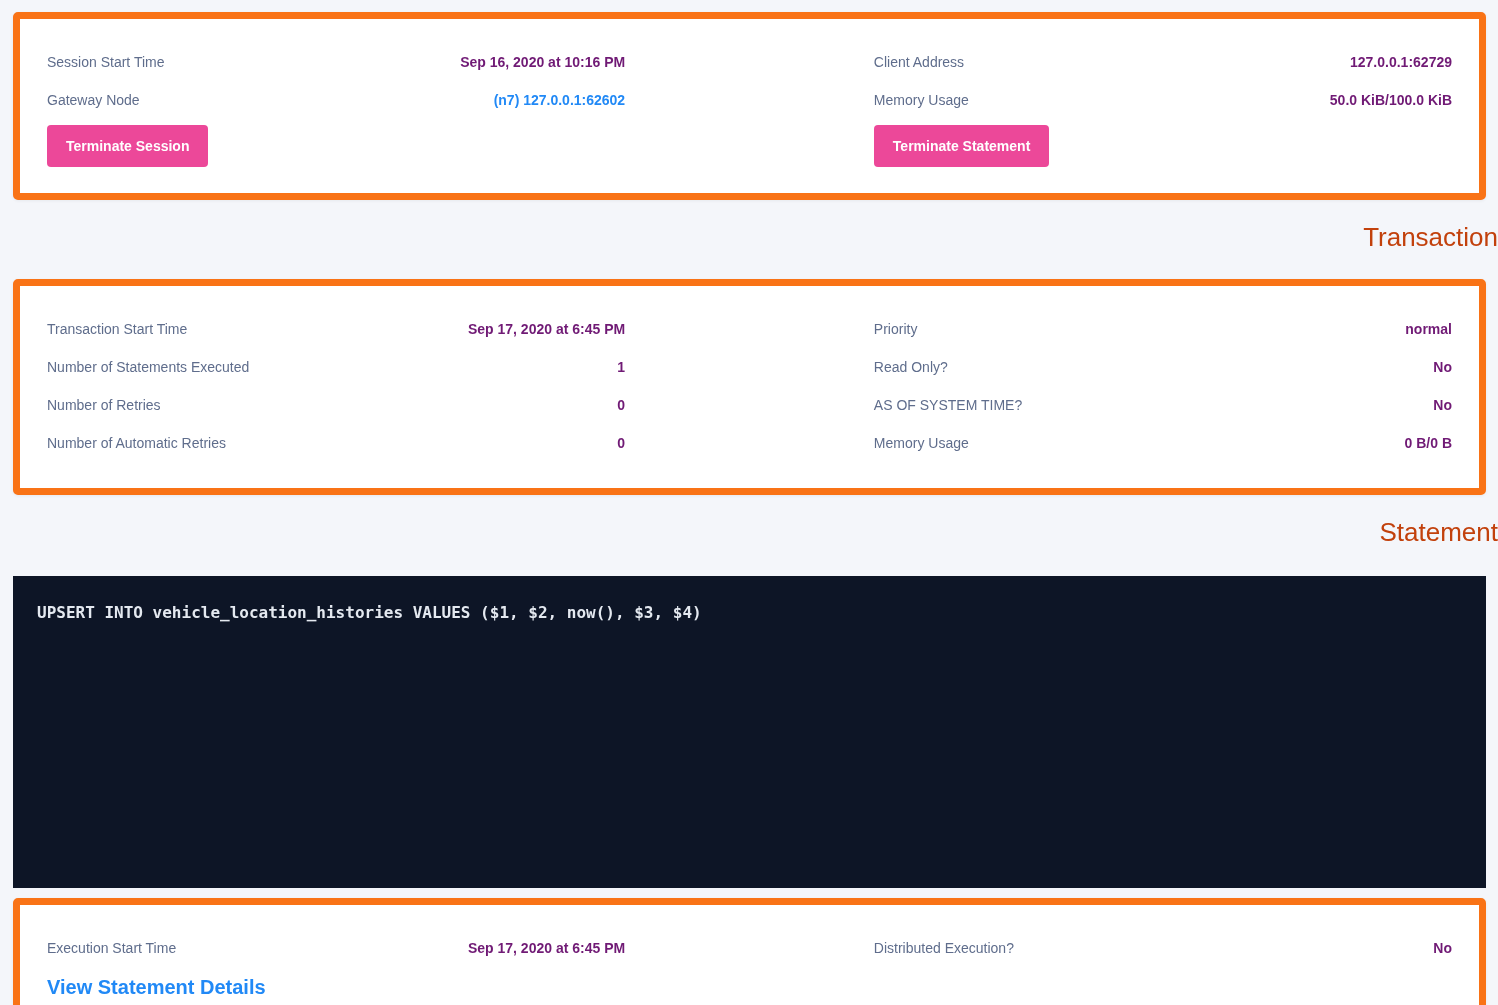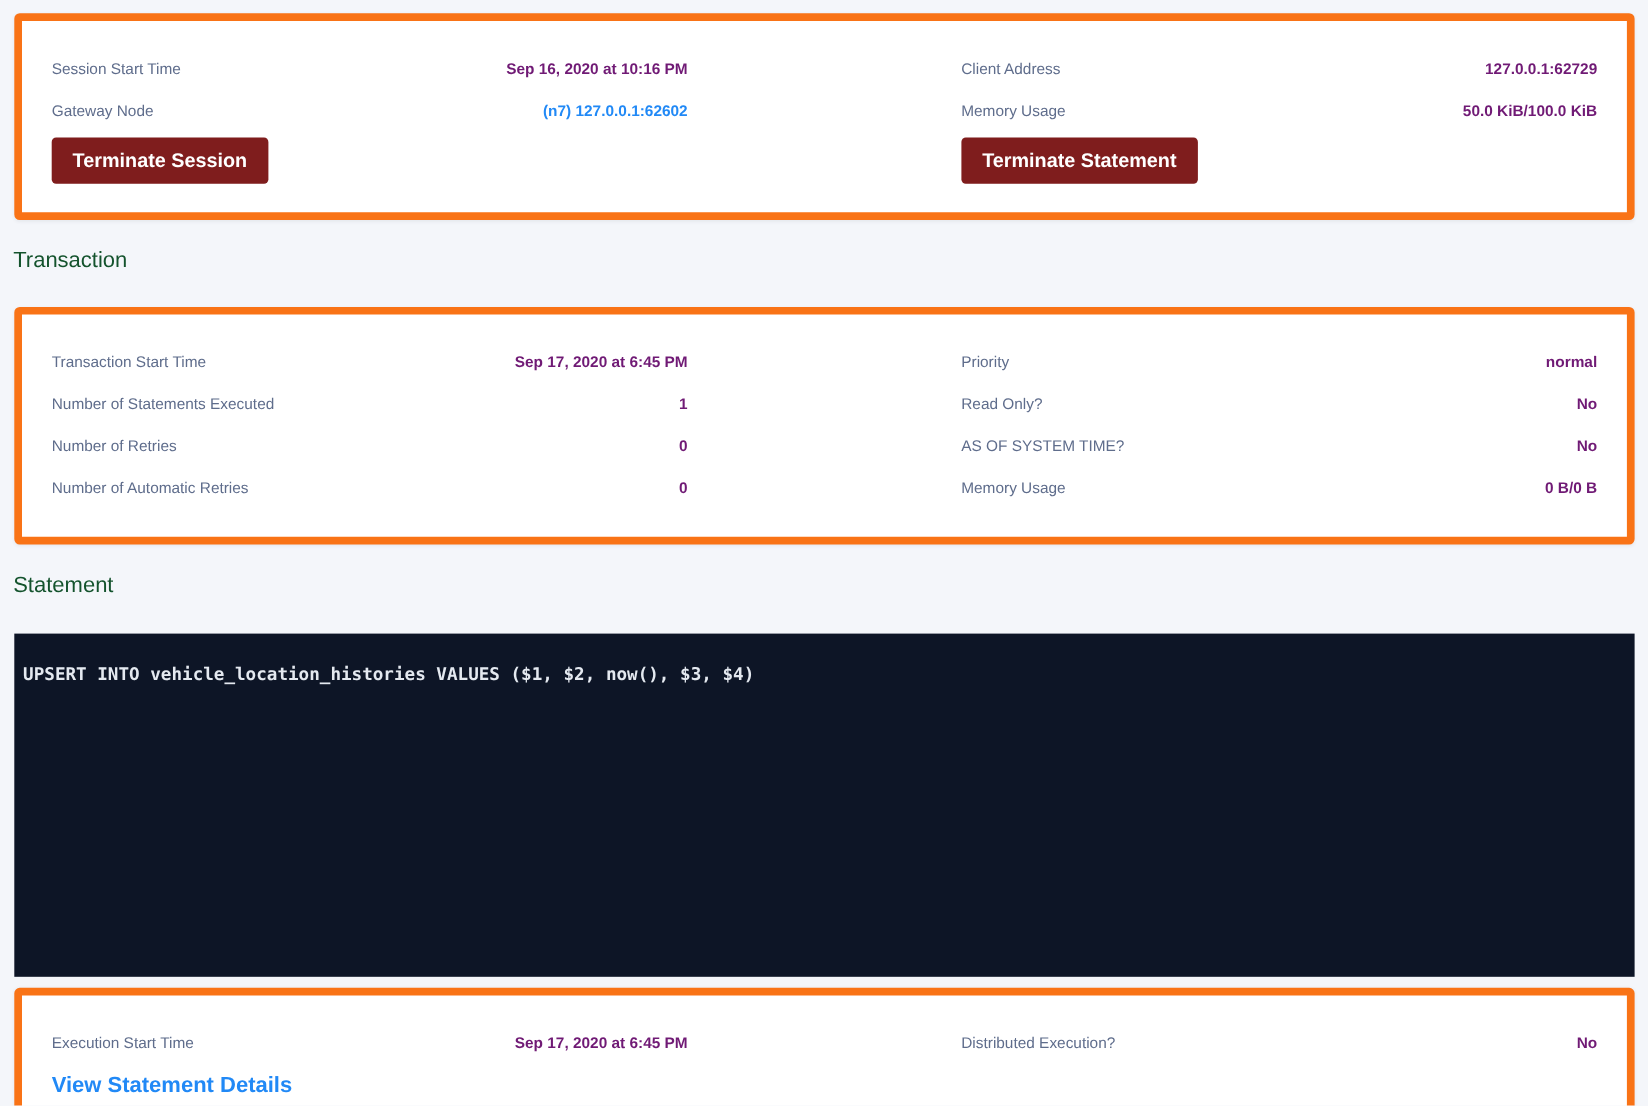--- a/index.html
+++ b/index.html
@@ -42,45 +42,46 @@
     text-align: right;
     white-space: nowrap;
   }
   .item-value.link { color: #2189f6; text-decoration: none; cursor: pointer; }
 
   .btn {
     display: inline-block;
     margin-top: 6px;
     height: 42px;
     padding: 0 19px;
-    background: #7f1d1d;
+    background: #ec4899;
     border: none;
     border-radius: 4px;
     color: #ffffff;
     font-family: "Liberation Sans", sans-serif;
-    font-size: 18px;
+    font-size: 14px;
     font-weight: bold;
     line-height: 42px;
     cursor: pointer;
   }
 
   .section-heading {
     margin: 23px 0 28px 12px;
-    font-size: 20px;
+    font-size: 26px;
     line-height: 28px;
     font-weight: 500;
-    color: #14532d;
+    color: #c2410c;
+    text-align: right;
   }
   .section-heading.statement { margin-bottom: 30px; }
 
   .sql-box {
     margin: 0 12px 10px 13px;
     height: 312px;
     background: #0d1526;
-    padding: 27px 8px;
+    padding: 27px 24px;
   }
   .sql-box code {
     font-family: "DejaVu Sans Mono", monospace;
     font-size: 16px;
     font-weight: bold;
     color: #e4e9f0;
     white-space: pre-wrap;
     line-height: 20px;
   }
 

